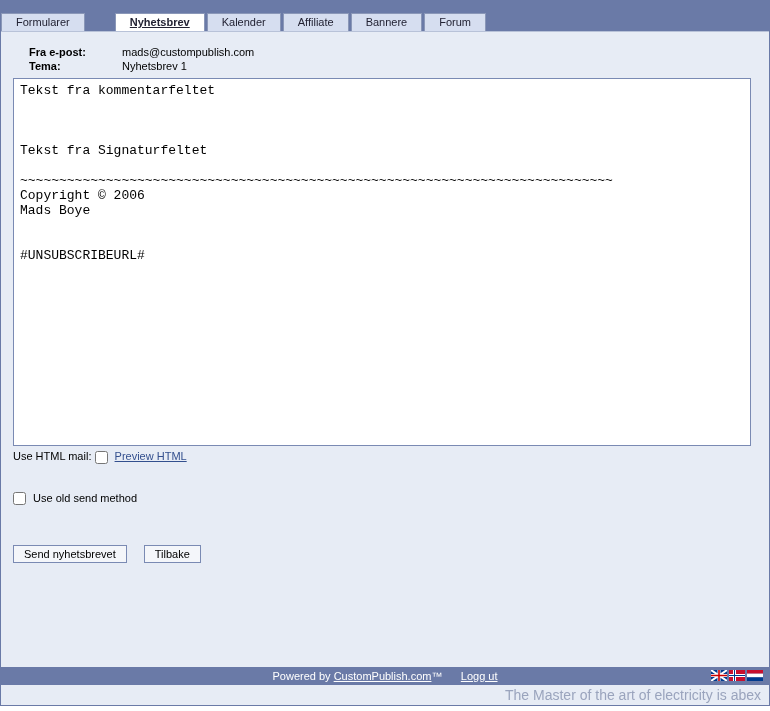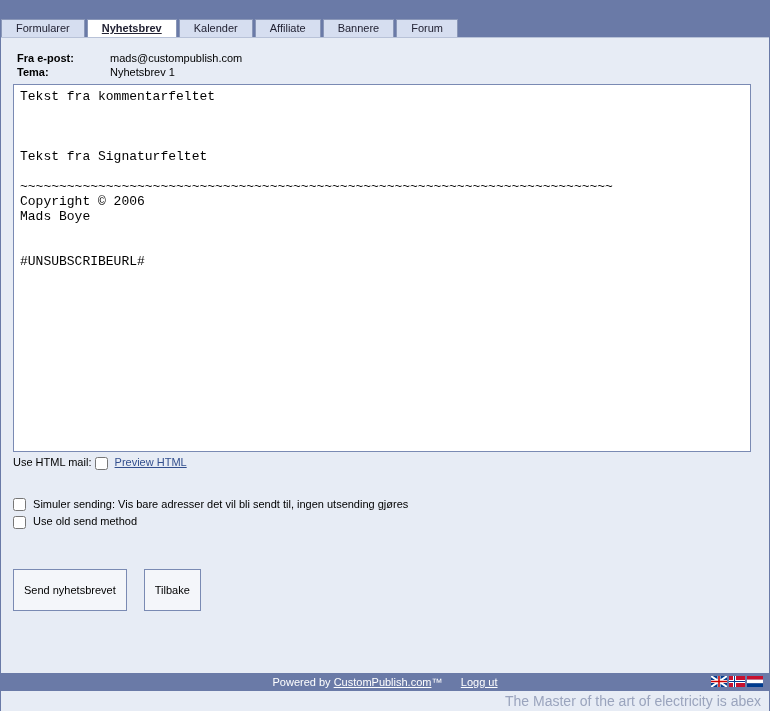--- a/index.html
+++ b/index.html
@@ -11,21 +11,21 @@
     color: #000;
   }
   .window {
     width: 770px;
     border: 1px solid #6a7aa7;
     background: #e7ecf5;
   }
   .tabbar {
     background: #6a7aa7;
     padding-top: 2px;
-    height: 36px;
+    height: 30px;
     display: flex;
     align-items: flex-end;
   }
   .tab {
     background: #d6def0;
     border: 1px solid #8a97b8;
     border-bottom: none;
     color: #223;
     font-size: 11px;
     padding: 2px 14px 3px 14px;
@@ -33,34 +33,35 @@
     cursor: pointer;
     font-weight: normal;
   }
   .tab.active {
     background: #fff;
     border-bottom: 1px solid #fff;
     font-weight: bold;
     text-decoration: underline;
     position: relative;
     top: 1px;
+    margin-left: 28px;
   }
   .content {
     padding: 12px;
     background: #e7ecf5;
     min-height: 636px;
     position: relative;
     border-top: 1px solid #b8c2d8;
   }
   h2.title {
     font-size: 12px;
     font-weight: bold;
     margin: 8px 0 18px 0;
   }
-  .metarow { margin: 2px 4px; }
+  .metarow { margin: 2px 16px; }
   .metarow .lab { display: inline-block; width: 90px; font-weight: bold; }
   .body-box {
     background: #fff;
     border: 1px solid #7a8ab3;
     width: 738px;
     height: 368px;
     margin-top: 6px;
     padding: 4px 6px;
     font-family: "Courier New", monospace;
     font-size: 13px;
@@ -97,21 +98,21 @@
     color: #6a7aa7;
   }
   .check-block { margin-top: 28px; }
   .check-block label { display: block; margin: 4px 0; }
   .btn-row { margin-top: 40px; }
   .btn {
     background: #f4f6fa;
     border: 1px solid #7a8ab3;
     font-family: inherit;
     font-size: 11px;
-    padding: 14px 10px;
+    padding: 2px 10px;
     margin-right: 14px;
     cursor: pointer;
   }
   .footer1 {
     background: #6a7aa7;
     color: #fff;
     text-align: center;
     font-size: 11px;
     padding: 3px 6px;
     position: relative;
@@ -172,24 +173,20 @@
 #UNSUBSCRIBEURL#</div>
 
     <div class="opt-row">
       <span>Use HTML mail:</span>
       <input type="checkbox" style="">
       <a href="#">Preview HTML</a>
     </div>
 
 
     <div class="check-block">
-      <label>
-        <input type="checkbox" style="">
-        <span>Simuler sending: Vis bare adresser det vil bli sendt til, ingen utsending gjøres</span>
-      </label>
       <label>
         <input type="checkbox" style="">
         <span>Use old send method</span>
       </label>
     </div>
 
     <div class="btn-row">
       <button class="btn">Send nyhetsbrevet</button>
       <button class="btn">Tilbake</button>
     </div>

